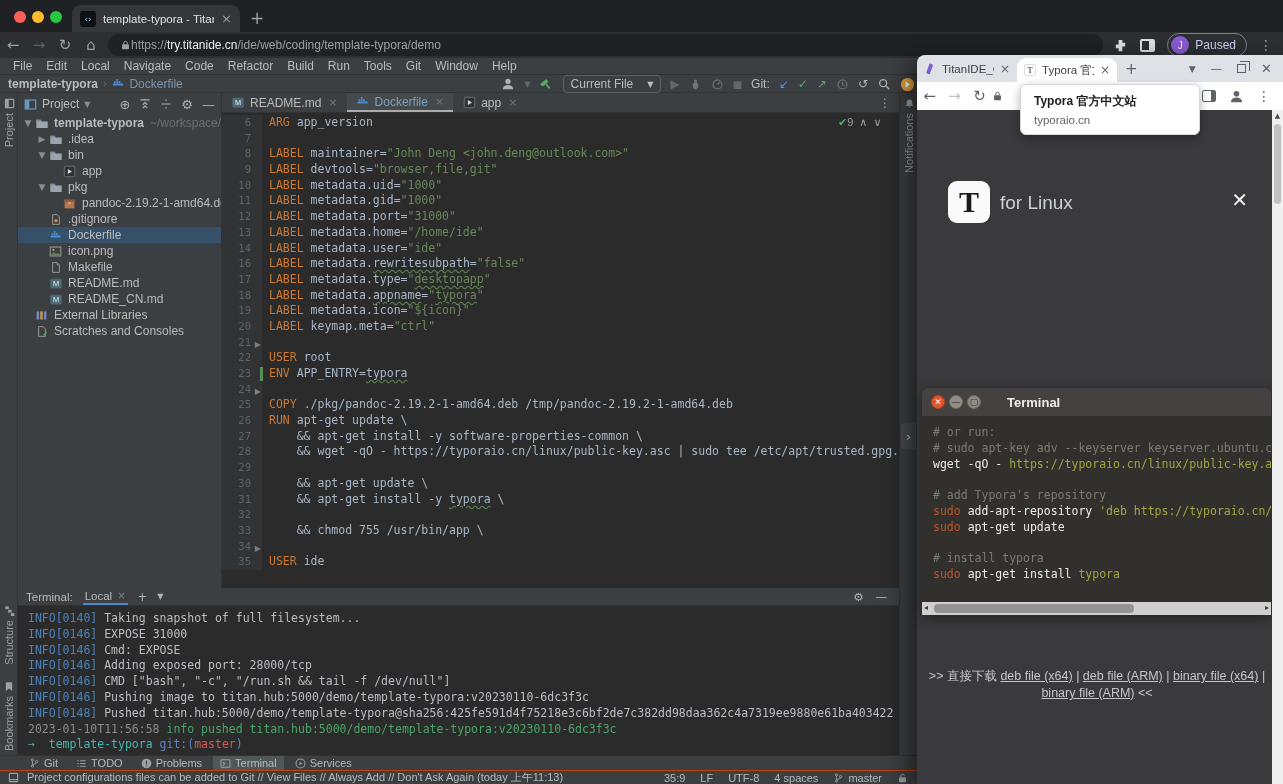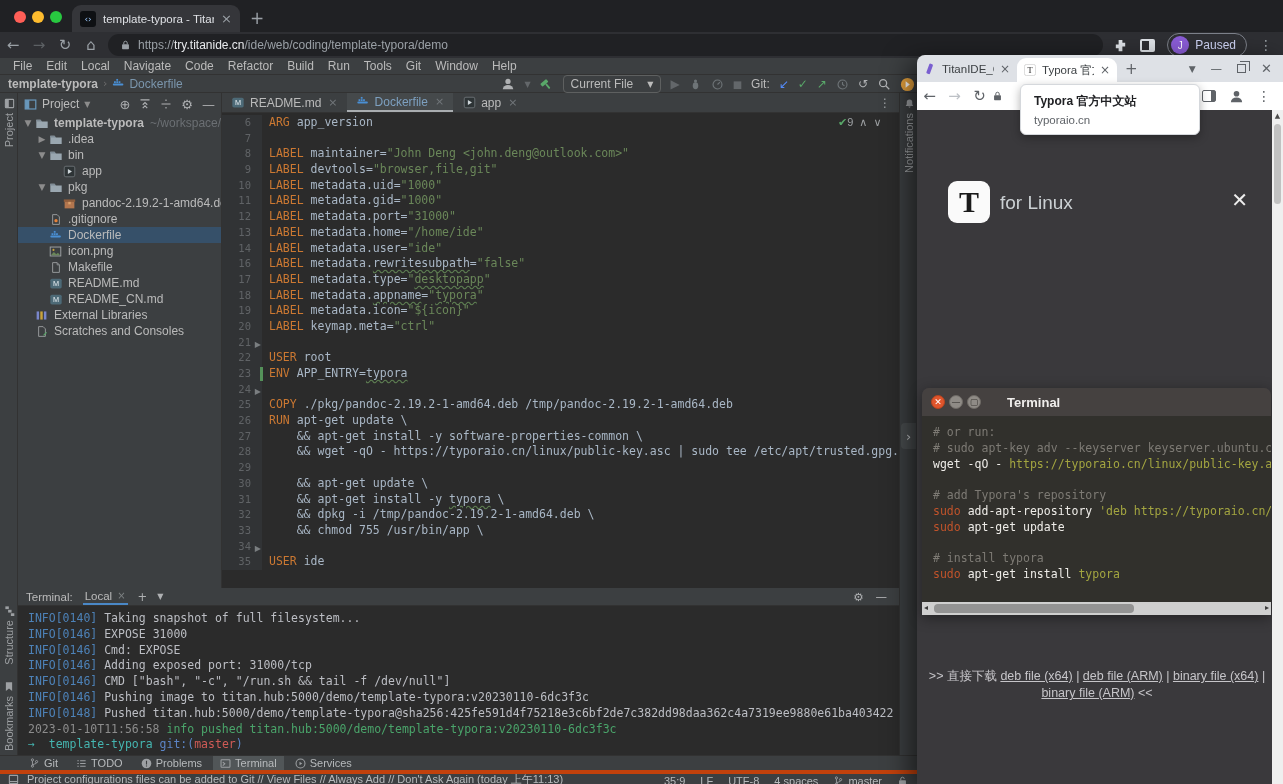--- a/index.html
+++ b/index.html
@@ -19,21 +19,21 @@
     display:flex;align-items:center;padding:0 8px;color:#dfe1e5;font-size:11.5px;gap:7px;}
   .m-tab .fav{width:16px;height:16px;border-radius:3px;background:#0e1013;color:#9ecbff;font-size:9px;
     display:flex;align-items:center;justify-content:center;flex:none;}
   .m-tab .ttl{white-space:nowrap;overflow:hidden;flex:1;}
   .xbtn{color:#9aa0a6;font-size:13px;line-height:1;}
   .newtab{left:250px;top:8px;color:#9aa0a6;font-size:17px;}
   .m-toolbar{left:0;top:32px;width:1283px;height:26px;background:#2e2f33;display:flex;align-items:center;}
   .nav-ic{color:#9aa0a6;font-size:15px;width:26px;text-align:center;flex:none;}
   .nav-ic.dim{color:#5c6064;}
   .omnibox{height:22px;background:#202124;border-radius:12px;flex:1;margin:0 10px 0 4px;display:flex;
-    align-items:center;padding:0 12px;font-size:12px;color:#9aa0a6;gap:7px;min-width:0;}
+    align-items:center;padding:0 12px;font-size:12px;color:#9aa0a6;min-width:0;}
   .omnibox .host{color:#e8eaed;}
   .m-right{display:flex;align-items:center;gap:12px;padding-right:10px;flex:none;}
   .profile-pill{display:flex;align-items:center;gap:6px;border:1px solid #7d818a;border-radius:13px;
     padding:2px 10px 2px 3px;color:#d0d6f7;font-size:12px;}
   .avatar{width:18px;height:18px;border-radius:50%;background:#8a5cd6;color:#fff;font-size:10px;
     display:flex;align-items:center;justify-content:center;}
   .sidebar-ic{width:15px;height:13px;border:2px solid #dfe3e8;border-radius:2px;position:relative;}
   .sidebar-ic::after{content:"";position:absolute;right:0;top:0;bottom:0;width:4px;background:#dfe3e8;}
 
   
@@ -98,21 +98,21 @@
   .term-body{padding:5px 0 0 10px;font-family:"DejaVu Sans Mono","Liberation Mono",monospace;
     font-size:11.5px;line-height:15.8px;}
   .tline{white-space:pre;height:15.8px;}
   .tl-i{color:#4d82b8;} .tl-t{color:#bcbec4;} .tl-d{color:#8c8c8c;} .tl-g{color:#4aa46a;}
   .tl-c{color:#45b5b0;} .tl-b{color:#5c85c7;} .tl-r{color:#cf5b56;}
 
   .twbar{left:0;top:755px;width:1283px;height:15px;background:#3c3f41;border-top:1px solid #323232;
     display:flex;align-items:center;font-size:11px;color:#b7babc;gap:4px;padding-left:22px;}
   .twitem{display:flex;align-items:center;gap:4px;padding:0 7px;height:100%;}
   .twitem.active{background:#515658;}
-  .statusbar{left:0;top:770px;width:1283px;height:14px;background:#3c3f41;border-top:4px solid #c2410c;
+  .statusbar{left:0;top:770px;width:1283px;height:14px;background:#3c3f41;border-top:1px solid #c2410c;
     display:flex;align-items:center;font-size:11px;color:#b7babc;padding:0 8px;gap:8px;}
   .sb-right{position:absolute;right:375px;top:0;height:14px;display:flex;align-items:center;gap:15px;}
 
   
   .overlay{left:917px;top:55px;width:366px;height:729px;box-shadow:-8px 6px 26px rgba(0,0,0,.55);
     background:#3a393c;border-radius:8px 0 0 0;}
   .ov-tabstrip{position:absolute;left:0;top:0;width:366px;height:27px;background:#dee1e6;border-radius:8px 0 0 0;
     display:flex;align-items:center;font-size:11.5px;color:#3c4043;}
   .ov-tab{display:flex;align-items:center;gap:6px;padding:0 7px;height:100%;max-width:100px;}
   .ov-tab .lbl{white-space:nowrap;overflow:hidden;}
@@ -579,21 +579,21 @@
       <div class="cline"><span class="gut">22</span><span class="ctext"><span class="cl-k">USER</span><span class="cl-t"> root</span></span></div>
       <div class="cline"><span class="gut">23<span class="chg"></span></span><span class="ctext"><span class="cl-k">ENV</span><span class="cl-t"> APP_ENTRY=</span><span class="cl-tu">typora</span></span></div>
       <div class="cline"><span class="gut">24<span class="fold uni">▶</span></span><span class="ctext"></span></div>
       <div class="cline"><span class="gut">25</span><span class="ctext"><span class="cl-k">COPY</span><span class="cl-t"> ./pkg/pandoc-2.19.2-1-amd64.deb /tmp/pandoc-2.19.2-1-amd64.deb</span></span></div>
       <div class="cline"><span class="gut">26</span><span class="ctext"><span class="cl-k">RUN</span><span class="cl-t"> apt-get update \</span></span></div>
       <div class="cline"><span class="gut">27</span><span class="ctext"><span class="cl-t">    &amp;&amp; apt-get install -y software-properties-common \</span></span></div>
       <div class="cline"><span class="gut">28</span><span class="ctext"><span class="cl-t">    &amp;&amp; wget -qO - https://typoraio.cn/linux/public-key.asc | sudo tee /etc/apt/trusted.gpg.d/</span></span></div>
       <div class="cline"><span class="gut">29</span></div>
       <div class="cline"><span class="gut">30</span><span class="ctext"><span class="cl-t">    &amp;&amp; apt-get update \</span></span></div>
       <div class="cline"><span class="gut">31</span><span class="ctext"><span class="cl-t">    &amp;&amp; apt-get install -y </span><span class="cl-tu">typora</span><span class="cl-t"> \</span></span></div>
-      <div class="cline"><span class="gut">32</span><span class="ctext"><span class="cl-t">    &amp;&amp; dpkg -i /tmp/pandoc-2.19.2-1-amd64.deb \</span></span></div>
+      <div class="cline"><span class="gut">32</span></div>
       <div class="cline"><span class="gut">33</span><span class="ctext"><span class="cl-t">    &amp;&amp; chmod 755 /usr/bin/app \</span></span></div>
       <div class="cline"><span class="gut">34<span class="fold uni">▶</span></span><span class="ctext"></span></div>
       <div class="cline"><span class="gut">35</span><span class="ctext"><span class="cl-k">USER</span><span class="cl-t"> ide</span></span></div>
     </div>
   <div class="inspect">
     <span><span class="ok uni">✔</span><span>9</span></span>
     <span class="uni">∧</span>
     <span class="uni">∨</span>
   </div>
 
@@ -608,21 +608,21 @@
       <span class="uni" style="color:#afb1b3;font-size:8px;">▼</span>
       <span class="right">
         <span class="uni">⚙</span>
         <span class="uni">—</span>
       </span>
     </div>
     <div class="term-body" id="termbody">
         <div class="tline"><span class="tl-i">INFO[0140]</span><span class="tl-t"> Taking snapshot of full filesystem...</span></div>
         <div class="tline"><span class="tl-i">INFO[0146]</span><span class="tl-t"> EXPOSE 31000</span></div>
         <div class="tline"><span class="tl-i">INFO[0146]</span><span class="tl-t"> Cmd: EXPOSE</span></div>
-        <div class="tline"><span class="tl-i">INFO[0146]</span><span class="tl-t"> Adding exposed port: 31000/tcp</span></div>
+        <div class="tline"><span class="tl-i">INFO[0146]</span><span class="tl-t"> Adding exposed port: 28000/tcp</span></div>
         <div class="tline"><span class="tl-i">INFO[0146]</span><span class="tl-t"> CMD ["bash", "-c", "/run.sh &amp;&amp; tail -f /dev/null"]</span></div>
         <div class="tline"><span class="tl-i">INFO[0146]</span><span class="tl-t"> Pushing image to titan.hub:5000/demo/template-typora:v20230110-6dc3f3c</span></div>
         <div class="tline"><span class="tl-i">INFO[0148]</span><span class="tl-t"> Pushed titan.hub:5000/demo/template-typora@sha256:425fe591d4f75218e3c6bf2de7c382dd98daa362c4a7319ee9880e61ba403422</span></div>
         <div class="tline"><span class="tl-d">2023-01-10T11:56:58 </span><span class="tl-g">info pushed titan.hub:5000/demo/template-typora:v20230110-6dc3f3c</span></div>
         <div class="tline"><span class="tl-c">→  template-typora </span><span class="tl-b">git:(</span><span class="tl-r">master</span><span class="tl-b">)</span></div>
       </div>
   </div>
 
   <div class="abs twbar" id="twbar">
       <span class="twitem">

